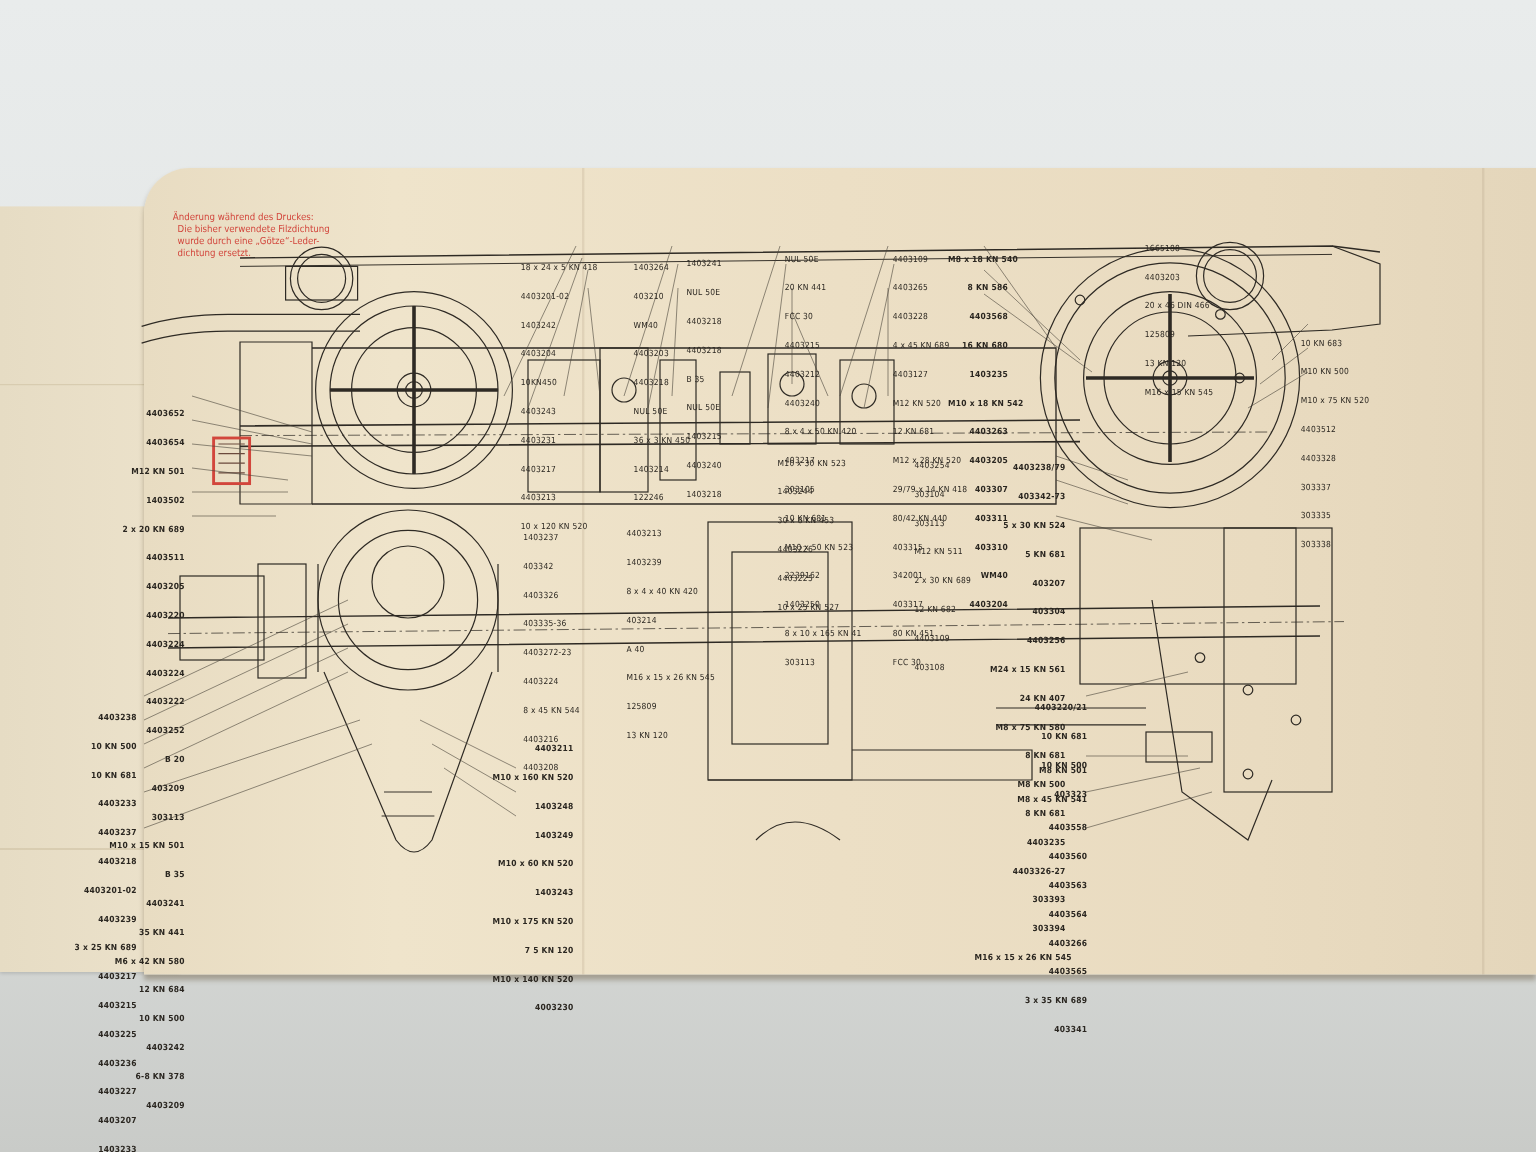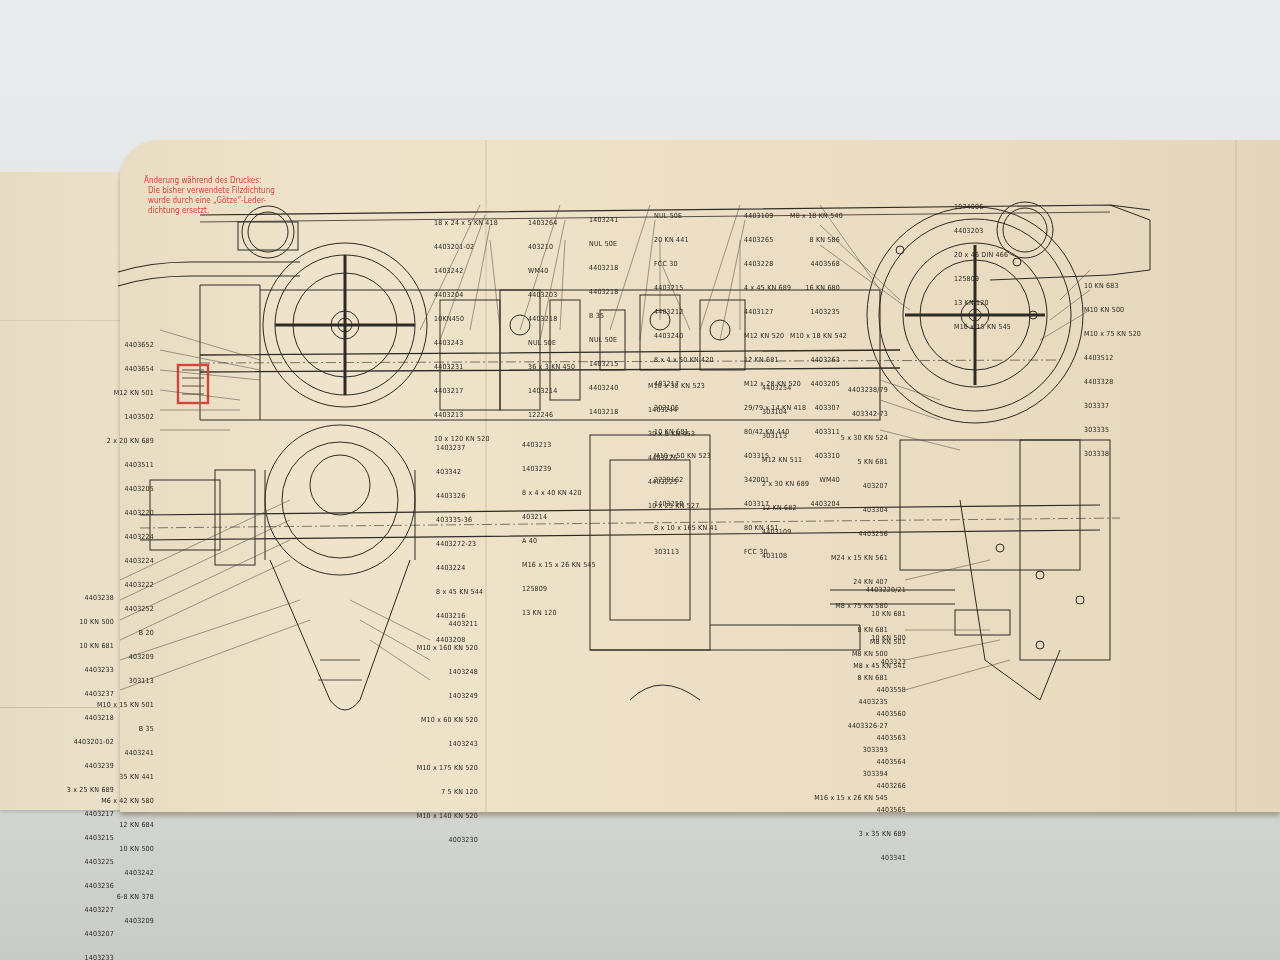--- a/index.html
+++ b/index.html
@@ -11,21 +11,21 @@
   .under-page .fold{position:absolute;left:0;top:148px;width:140px;height:560px;border-top:1px solid #d8ccb0;}
   .under-page .fold2{position:absolute;left:0;top:535px;width:140px;height:1px;background:#cfc2a5;}
   .sheet{position:absolute;left:120px;top:140px;width:1160px;height:672px;
     background:linear-gradient(90deg,#e8dcc2 0%,#efe4cb 18%,#ecdfc5 50%,#e9dbc0 80%,#e4d6bb 100%);
     border-radius:38px 0 0 0;box-shadow:0 4px 4px rgba(80,60,30,.35);}
   .sheet .crease{position:absolute;top:0;width:2px;height:100%;background:rgba(160,140,110,.18);}
   .errata{position:absolute;left:148px;top:176px;width:150px;color:#d2463c;font-size:8px;line-height:10px;}
   .errata .l1{display:block;margin-left:-4px;}
   .labels{position:absolute;font-size:7px;line-height:8px;color:#2a2620;letter-spacing:.2px;white-space:pre;}
   .labels div{height:8px;}
-  .right{text-align:right;}
+  .right{text-align:right;font-weight:bold;}
   svg.drawing{position:absolute;left:0;top:0;}
 </style>
 </head>
 <body>
 
 <div class="under-page">
   <div class="fold"></div>
   <div class="fold2"></div>
 </div>
 
@@ -154,21 +154,21 @@
   <div>403210</div>
   <div>WM40</div>
   <div>4403203</div>
   <div>4403218</div>
   <div>NUL 50E</div>
   <div>36 x 3 KN 450</div>
   <div>1403214</div>
   <div>122246</div>
 </div>
 
-<div class="labels" style="left:589px;top:200px">
+<div class="labels" style="left:572px;top:200px">
   <div>1403241</div>
   <div>NUL 50E</div>
   <div>4403218</div>
   <div>4403218</div>
   <div>B 35</div>
   <div>NUL 50E</div>
   <div>1403215</div>
   <div>4403240</div>
   <div>1403218</div>
 </div>
@@ -219,21 +219,21 @@
   <div>4403263</div>
   <div>4403205</div>
   <div>403307</div>
   <div>403311</div>
   <div>403310</div>
   <div>WM40</div>
   <div>4403204</div>
 </div>
 
 <div class="labels" style="left:954px;top:187px">
-  <div>1974006</div>
+  <div>1665188</div>
   <div>4403203</div>
   <div>20 x 46 DIN 466</div>
   <div>125809</div>
   <div>13 KN 120</div>
   <div>M16 x 15 KN 545</div>
 </div>
 
 <div class="labels" style="left:1084px;top:266px">
   <div>10 KN 683</div>
   <div>M10 KN 500</div>

